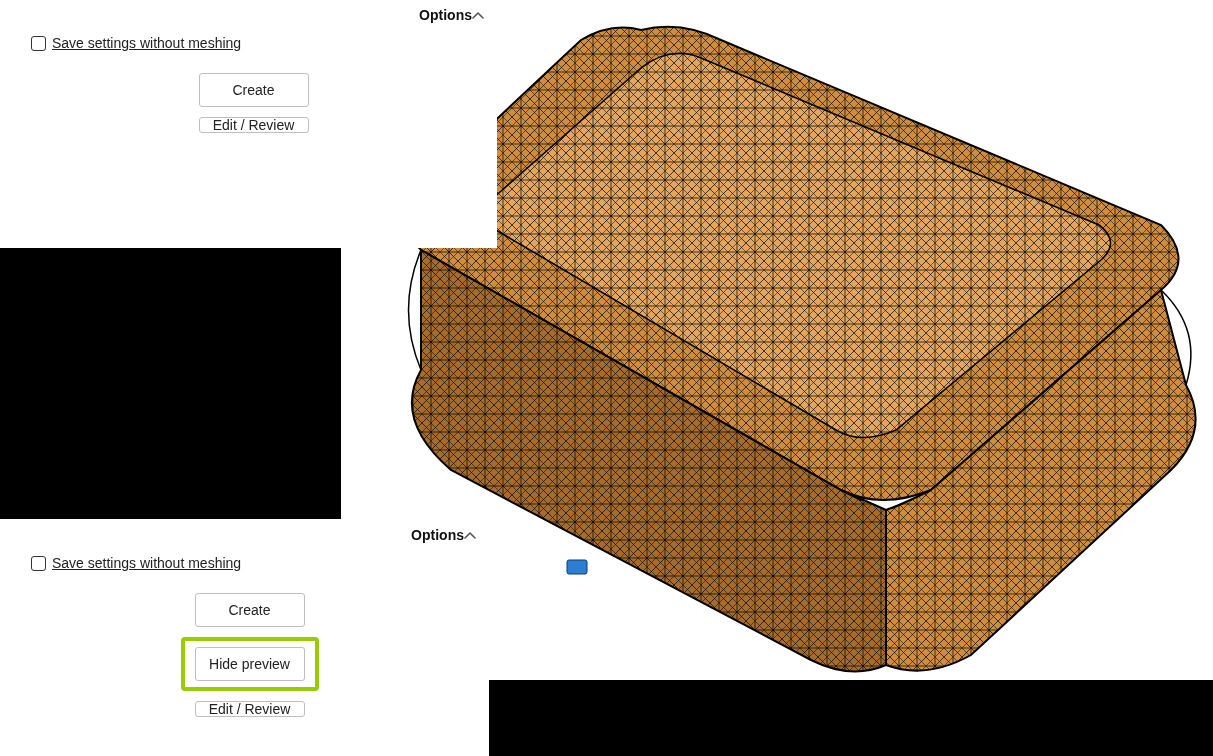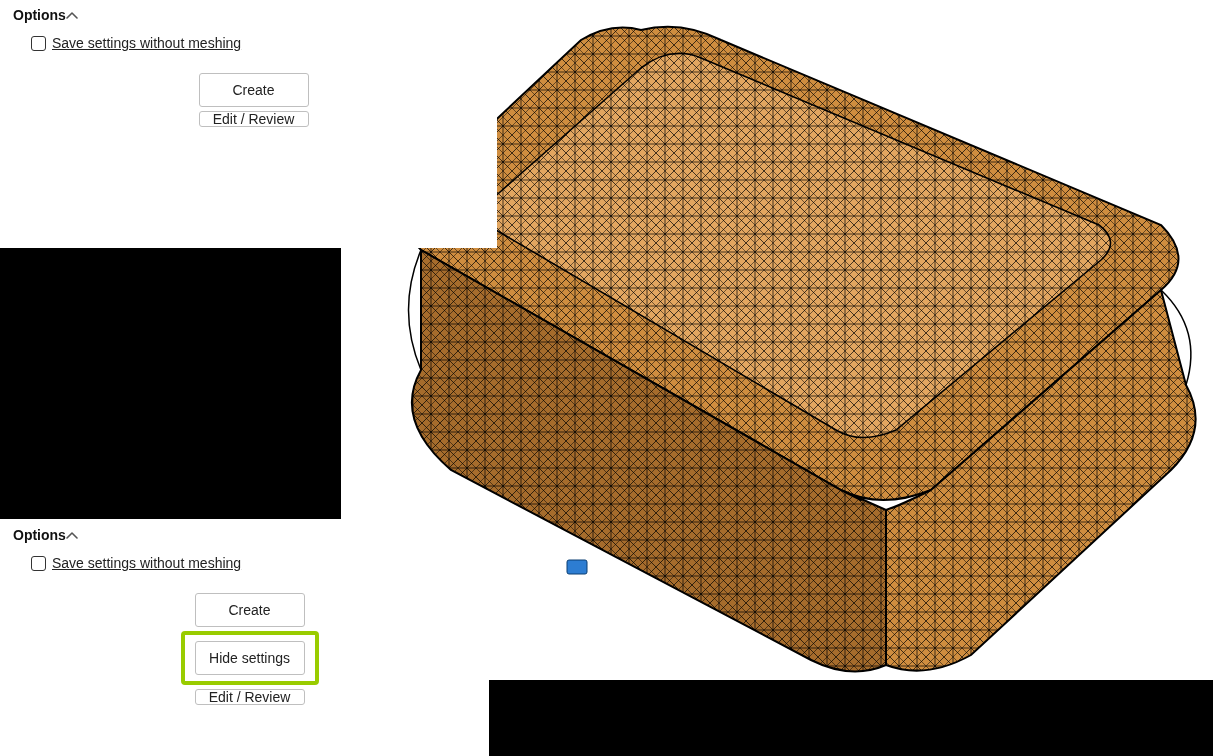--- a/index.html
+++ b/index.html
@@ -19,21 +19,21 @@
   .panel {
     position: absolute;
     background: #ffffff;
     border: 1px solid #ffffff;
     box-sizing: border-box;
   }
 
   .panel-header {
     display: flex;
     align-items: center;
-    justify-content: flex-start;
+    justify-content: flex-end;
     padding: 0 12px;
     height: 28px;
     font-weight: 600;
     color: #111;
   }
 
   .collapse-icon {
     width: 12px;
     height: 12px;
     display: inline-block;
@@ -57,21 +57,21 @@
     border: 1px solid #333;
     border-radius: 3px;
     box-sizing: border-box;
     background: #fff;
   }
 
   .btn-stack {
     display: flex;
     flex-direction: column;
     align-items: center;
-    gap: 4px;
+    gap: 10px;
   }
   .btn {
     width: 110px;
     height: 34px;
     border: 1px solid #bfbfbf;
     border-radius: 3px;
     background: #ffffff;
     color: #222;
     font-size: 14px;
     cursor: pointer;
@@ -254,18 +254,18 @@
     </span>
   </div>
   <div class="panel-body">
     <div class="checkbox-row">
       <span class="fake-checkbox"></span>
       <span>Save settings without meshing</span>
     </div>
     <div class="btn-stack">
       <div class="btn">Create</div>
       <div class="highlight-wrap">
-        <div class="btn">Hide settings</div>
+        <div class="btn">Hide preview</div>
       </div>
       <div class="btn btn-tight">Edit / Review</div>
     </div>
   </div>
 </div>
 
 </body></html>

